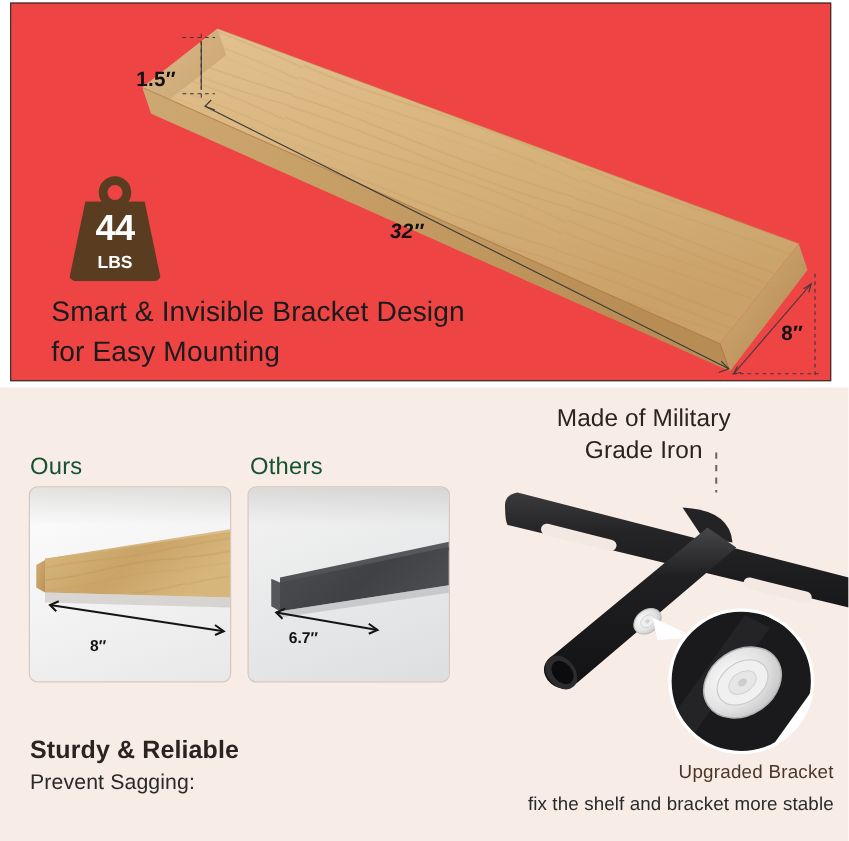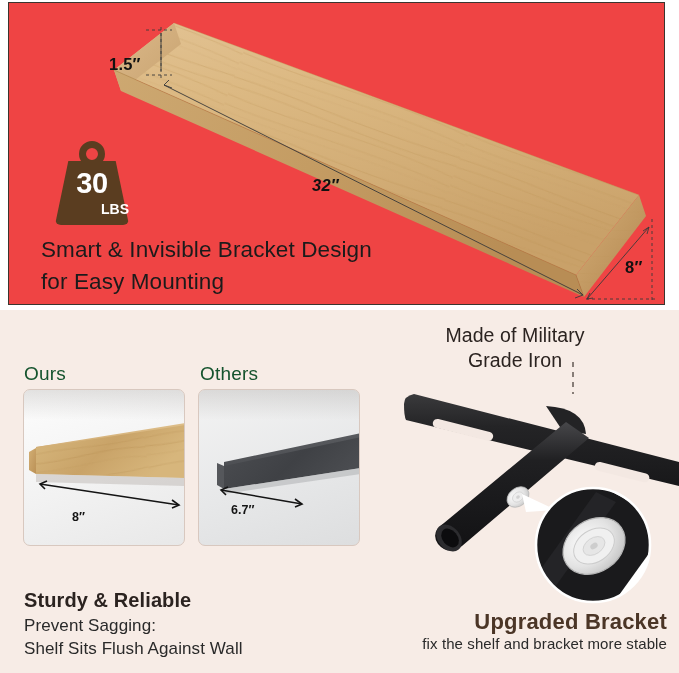--- a/index.html
+++ b/index.html
@@ -75,21 +75,21 @@
     font-size: 29px;
     font-weight: bold;
     letter-spacing: -0.5px;
     line-height: 1;
   }
   .wb-lbs {
     position: absolute;
     left: 0;
     top: 61px;
     width: 74px;
-    text-align: right;
+    text-align: center;
     color: #ffffff;
     font-size: 14px;
     font-weight: bold;
     line-height: 1;
   }
 
   
   .headline {
     position: absolute;
     left: 32px;
@@ -193,22 +193,22 @@
     text-align: center;
     font-size: 19.5px;
     line-height: 25px;
     color: #2b2320;
     letter-spacing: 0.1px;
   }
   .bracket-title {
     position: absolute;
     right: 12px;
     top: 609px;
-    font-size: 22px;
-    font-weight: 700;
+    font-size: 15px;
+    font-weight: 400;
     color: #4b3526;
     letter-spacing: 0.2px;
   }
   .bracket-sub {
     position: absolute;
     right: 12px;
     top: 635px;
     font-size: 15px;
     color: #2a2a2a;
     letter-spacing: 0.1px;
@@ -301,21 +301,21 @@
       </svg>
     </div>
 
     <div class="dim dim-h">1.5″</div>
     <div class="dim dim-l">32″</div>
     <div class="dim dim-d">8″</div>
 
     <div class="weight-badge">
       <div class="wb-ring"></div>
       <div class="wb-body"></div>
-      <div class="wb-num">30</div>
+      <div class="wb-num">44</div>
       <div class="wb-lbs">LBS</div>
     </div>
 
     <div class="headline">
       <div>Smart &amp; Invisible Bracket Design</div>
       <div>for Easy Mounting</div>
     </div>
   </div>
 
   <div class="bottom"></div>
@@ -397,21 +397,20 @@
         <line x1="22" y1="100" x2="103" y2="114"></line>
         <polyline points="29,97 22,100 27,105"></polyline>
         <polyline points="96,109 103,114 96,117"></polyline>
       </g>
     </svg>
     <div class="dim-small" style="left:32px; top:113px;">6.7″</div>
   </div>
 
   <div class="sturdy-title">Sturdy &amp; Reliable</div>
   <div class="sturdy-l1">Prevent Sagging:</div>
-  <div class="sturdy-l2">Shelf Sits Flush Against Wall</div>
 
   <div class="iron-title">
     <div>Made of Military</div>
     <div>Grade Iron</div>
   </div>
 
   <div style="position:absolute; left:370px; top:360px; width:309px; height:250px;">
     <svg width="309" height="250" viewBox="0 0 309 250">
       <defs>
         <linearGradient id="plate" x1="0" y1="0" x2="0" y2="1">

